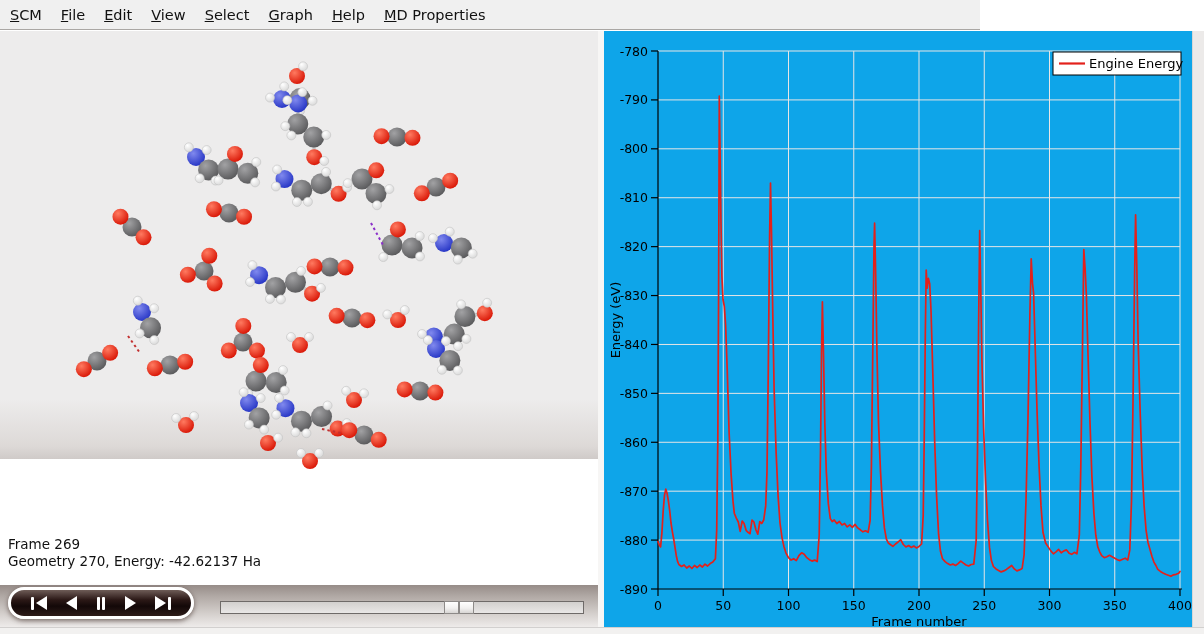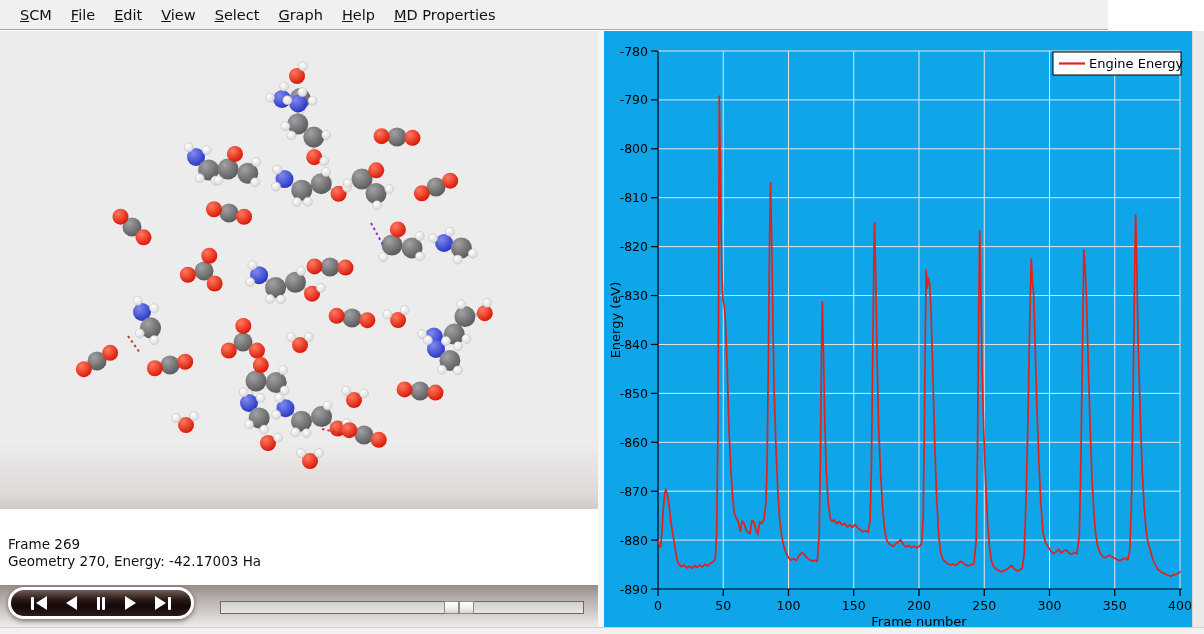--- a/index.html
+++ b/index.html
@@ -4,30 +4,30 @@
 <style>
   html,body{margin:0;padding:0;}
   body{
     width:1204px;height:634px;position:relative;overflow:hidden;
     background:#ffffff;
     font-family:"DejaVu Sans","Liberation Sans",sans-serif;
     -webkit-font-smoothing:antialiased;
   }
   
   .menubar{
-    position:absolute;left:0;top:0;width:1108px;height:30px;
+    position:absolute;left:0;top:0;width:980px;height:30px;
     background:#f0f0f0;border-bottom:1px solid #aaa7a4;
-    display:flex;align-items:center;gap:19px;padding-left:20px;box-sizing:border-box;
+    display:flex;align-items:center;gap:19px;padding-left:10px;box-sizing:border-box;
     font-size:14.5px;color:#111;
   }
   .menu-item{cursor:default;white-space:nowrap;}
   .menu-item u{text-decoration:underline;}
   
   .viewer{
-    position:absolute;left:0;top:31px;width:600px;height:478px;
+    position:absolute;left:0;top:31px;width:600px;height:428px;
     background:linear-gradient(180deg,#edecec 0%,#edecec 86%,#ddd9d7 97%,#cfcac8 100%);
   }
   .viewer svg{position:absolute;left:0;top:0;}
   .status{
     position:absolute;left:8px;top:505px;font-size:13.5px;color:#111;line-height:17px;
   }
   
   .controls{
     position:absolute;left:0;top:585px;width:600px;height:42px;
     background:linear-gradient(180deg,#968c88 0%,#b2aaa6 28%,#d4cfcc 68%,#eeebea 100%);
@@ -463,21 +463,21 @@
         <circle cx="310" cy="430" r="8" fill="url(#gO)"></circle>
         <circle cx="301" cy="422" r="4.5" fill="url(#gH)" stroke="#c2c2c2" stroke-width="0.6"></circle>
         <circle cx="319" cy="422" r="4.5" fill="url(#gH)" stroke="#c2c2c2" stroke-width="0.6"></circle>
       </g>
       <line x1="128" y1="305" x2="140" y2="322" stroke="#c23030" stroke-width="2" stroke-dasharray="2.5,3"></line>
       <line x1="322" y1="398" x2="341" y2="402" stroke="#c23030" stroke-width="2" stroke-dasharray="2.5,3"></line>
       <line x1="371" y1="192" x2="383" y2="214" stroke="#8b2fc9" stroke-width="2" stroke-dasharray="2.5,3"></line>
     </svg>
   <div class="status">
     <div>Frame 269</div>
-    <div>Geometry 270, Energy: -42.17003 Ha</div>
+    <div>Geometry 270, Energy: -42.62137 Ha</div>
   </div>
 </div>
 
 <div class="controls">
   <div class="player-pill">
     <div class="pbtn">
         <div class="bar"></div>
         <div class="tri-l"></div>
       </div>
     <div class="pbtn">

